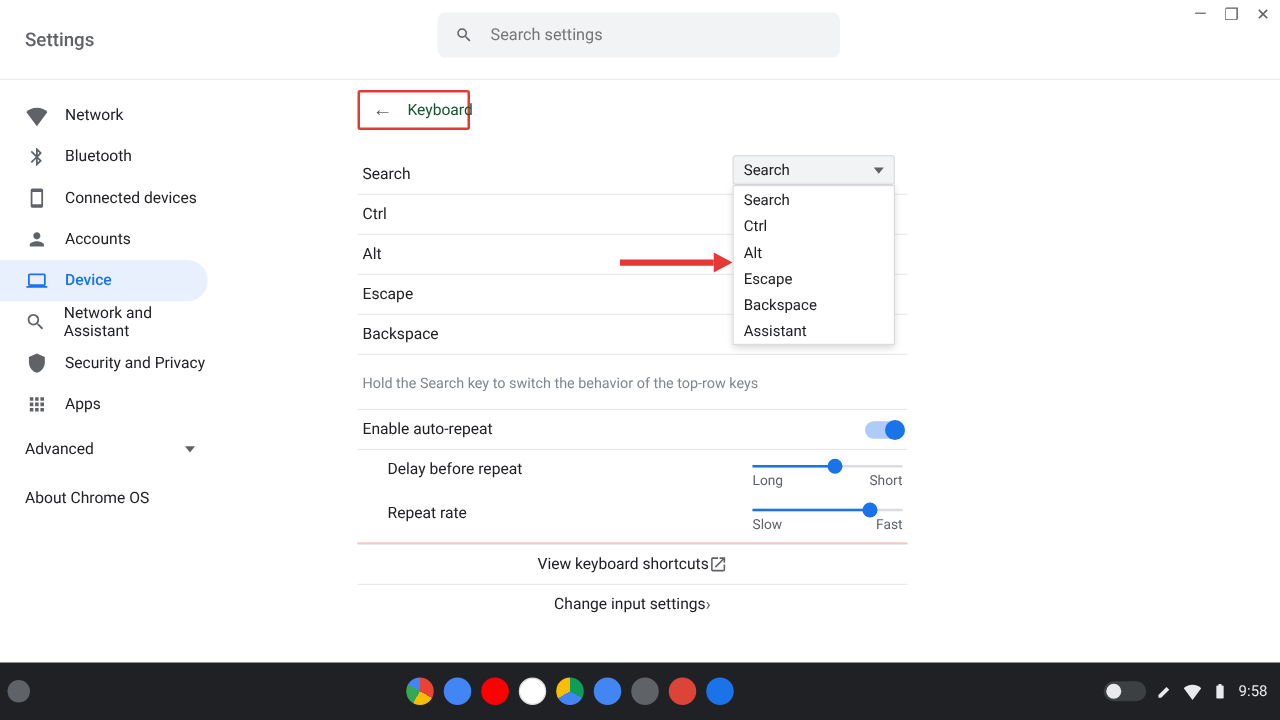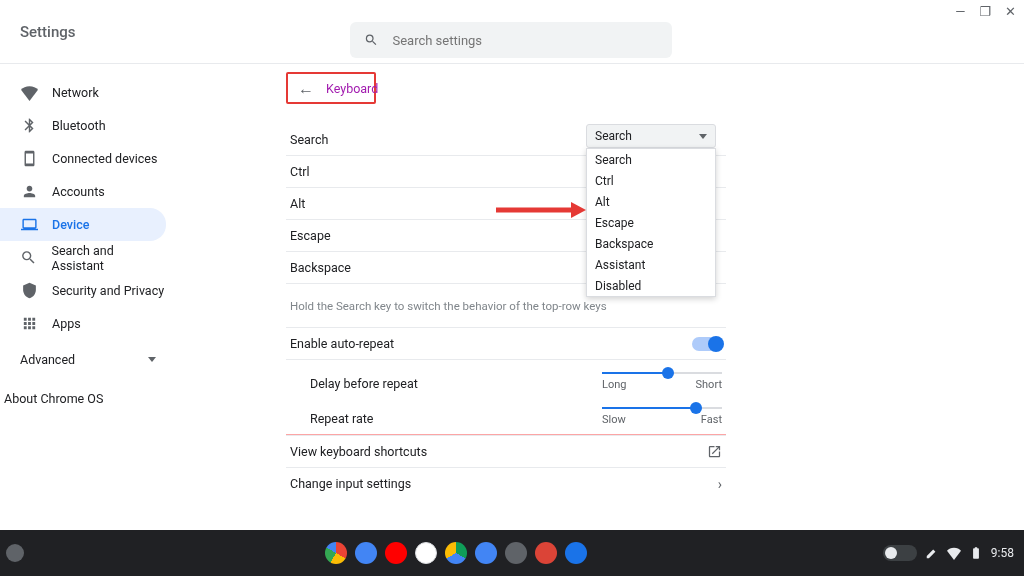--- a/index.html
+++ b/index.html
@@ -4,60 +4,60 @@
 <style>
   * { box-sizing: border-box; margin: 0; padding: 0; font-family: Roboto, "Segoe UI", Arial, sans-serif; }
   body { width: 1024px; height: 576px; overflow: hidden; background: #fff; position: relative; color: #202124; }
 
   
   .win-ctrls { position: absolute; top: 4px; right: 8px; display: flex; gap: 14px; color: #5f6368; }
   .win-ctrls span { font-size: 13px; cursor: default; }
 
   .app-header { height: 64px; display: flex; align-items: center; padding: 0 20px; border-bottom: 1px solid #e8eaed; position: relative; }
   .app-title { font-size: 15px; color: #5f6368; font-weight: 500; }
-  .search-wrap { position: absolute; left: 350px; top: 40px; transform: translateY(-50%); width: 322px; height: 36px; background: #f1f3f4; border-radius: 6px; display: flex; align-items: center; padding: 0 14px; gap: 14px; }
+  .search-wrap { position: absolute; left: 350px; top: 28px; transform: translateY(-50%); width: 322px; height: 36px; background: #f1f3f4; border-radius: 6px; display: flex; align-items: center; padding: 0 14px; gap: 14px; }
   .search-wrap svg { width: 16px; height: 16px; fill: #5f6368; }
   .search-wrap input { border: none; background: transparent; outline: none; font-size: 13px; color: #5f6368; width: 100%; }
 
   .layout { display: flex; height: calc(100% - 64px - 30px); }
 
   .sidebar { width: 190px; padding-top: 12px; display: flex; flex-direction: column; }
   .side-item { height: 33px; display: flex; align-items: center; padding-left: 20px; gap: 14px; font-size: 12.5px; color: #202124; border-radius: 0 16px 16px 0; margin-right: 24px; cursor: pointer; }
   .side-item.active { background: #e8f0fe; color: #1a73e8; font-weight: 500; }
   .side-item .icn { width: 18px; height: 18px; display: flex; align-items: center; justify-content: center; }
   .side-item .icn svg { width: 17px; height: 17px; fill: #5f6368; }
   .side-item.active .icn svg { fill: #1a73e8; }
   .advanced-row { display: flex; align-items: center; justify-content: space-between; padding: 12px 34px 12px 20px; font-size: 12.5px; color: #202124; cursor: pointer; }
-  .about-row { padding: 12px 4px; font-size: 12.5px; color: #202124; cursor: pointer; }
+  .about-row { padding: 12px 20px; font-size: 12.5px; color: #202124; cursor: pointer; }
 
   .main-col { flex: 1; display: flex; justify-content: flex-start; padding-left: 96px; position: relative; }
   .panel { width: 440px; position: relative; }
 
   .kbd-header { display: flex; align-items: center; gap: 12px; height: 32px; margin-top: 8px; border: 2px solid #e53935; padding: 0 10px; width: 90px; border-radius: 2px; }
   .kbd-header .back-arrow { font-size: 16px; color: #5f6368; }
-  .kbd-header .kbd-title { font-size: 12.5px; color: #a21caf; }
+  .kbd-header .kbd-title { font-size: 12.5px; color: #14532d; }
 
   .setting-row { height: 32px; border-bottom: 1px solid #e8eaed; display: flex; align-items: center; font-size: 12.5px; color: #202124; padding: 0 4px; position: relative; }
   .setting-row.first { margin-top: 20px; }
   .setting-row.tall { height: 44px; flex-direction: column; align-items: flex-start; justify-content: center; gap: 2px; }
   .setting-row .sub { font-size: 11.5px; color: #80868b; }
 
   .toggle-row { height: 32px; display: flex; align-items: center; justify-content: space-between; font-size: 12.5px; padding: 0 4px; border-bottom: 1px solid #e8eaed; }
   .toggle { width: 30px; height: 14px; background: #aecbfa; border-radius: 7px; position: relative; }
   .toggle .knob { width: 16px; height: 16px; background: #1a73e8; border-radius: 50%; position: absolute; right: -2px; top: -1px; }
 
-  .slider-row { display: flex; align-items: flex-end; padding: 8px 4px 4px 24px; font-size: 12.5px; }
+  .slider-row { display: flex; align-items: flex-start; padding: 8px 4px 4px 24px; font-size: 12.5px; }
   .slider-row .slabel { flex: 0 0 180px; }
   .slider-block { flex: 1; display: flex; flex-direction: column; align-items: flex-end; gap: 2px; }
   .slider-track { width: 120px; height: 2px; background: #dadce0; position: relative; margin-top: 4px; }
   .slider-fill { position: absolute; left: 0; top: 0; height: 2px; background: #1a73e8; }
   .slider-thumb { position: absolute; top: -5px; width: 12px; height: 12px; background: #1a73e8; border-radius: 50%; transform: translateX(-50%); }
   .slider-labels { display: flex; justify-content: space-between; width: 120px; font-size: 11px; color: #5f6368; margin-top: 2px; }
 
-  .link-row { height: 32px; display: flex; align-items: center; justify-content: space-between; font-size: 12.5px; padding: 0 4px; border-top: 1px solid #e8eaed; cursor: pointer; }
+  .link-row { height: 32px; display: flex; align-items: center; justify-content: center; font-size: 12.5px; padding: 0 4px; border-top: 1px solid #e8eaed; cursor: pointer; }
   .link-row svg { width: 15px; height: 15px; fill: #5f6368; }
 
   
   .dropdown { position: absolute; left: 300px; top: 60px; width: 130px; }
   .dropdown-sel { height: 24px; background: #f1f3f4; border: 1px solid #dadce0; border-radius: 3px; display: flex; align-items: center; justify-content: space-between; padding: 0 8px; font-size: 12px; cursor: pointer; }
   .dropdown-sel .tri { width: 0; height: 0; border-left: 4px solid transparent; border-right: 4px solid transparent; border-top: 5px solid #5f6368; }
   .dropdown-list { background: #fff; border: 1px solid #dadce0; box-shadow: 0 2px 6px rgba(0,0,0,.18); }
   .dropdown-list .opt { height: 21px; display: flex; align-items: center; padding: 0 8px; font-size: 12px; cursor: pointer; }
   .dropdown-list .opt.hl { background: #cfe2ff; }
 
@@ -135,21 +135,21 @@
           </svg>
         </span>
       <span>Device</span>
     </div>
     <div class="side-item">
       <span class="icn">
           <svg viewBox="0 0 24 24">
             <path d="M15.5 14h-.79l-.28-.27A6.471 6.471 0 0016 9.5 6.5 6.5 0 109.5 16c1.61 0 3.09-.59 4.23-1.57l.27.28v.79l5 4.99L20.49 19l-4.99-5zm-6 0C7.01 14 5 11.99 5 9.5S7.01 5 9.5 5 14 7.01 14 9.5 11.99 14 9.5 14z"></path>
           </svg>
         </span>
-      <span>Search and Assistant</span>
+      <span>Network and Assistant</span>
     </div>
     <div class="side-item">
       <span class="icn">
           <svg viewBox="0 0 24 24">
             <path d="M12 1L3 5v6c0 5.55 3.84 10.74 9 12 5.16-1.26 9-6.45 9-12V5l-9-4z"></path>
           </svg>
         </span>
       <span>Security and Privacy</span>
     </div>
     <div class="side-item">
@@ -259,23 +259,20 @@
               <span>Alt</span>
             </div>
           <div class="opt">
               <span>Escape</span>
             </div>
           <div class="opt">
               <span>Backspace</span>
             </div>
           <div class="opt">
               <span>Assistant</span>
-            </div>
-          <div class="opt">
-              <span>Disabled</span>
             </div>
         </div>
       </div>
 
       <svg class="red-arrow" viewBox="0 0 90 20">
         <line x1="0" y1="10" x2="75" y2="10" stroke="#e53935" stroke-width="5"></line>
         <polygon points="75,2 90,10 75,18" fill="#e53935"></polygon>
       </svg>
 
     </div>

